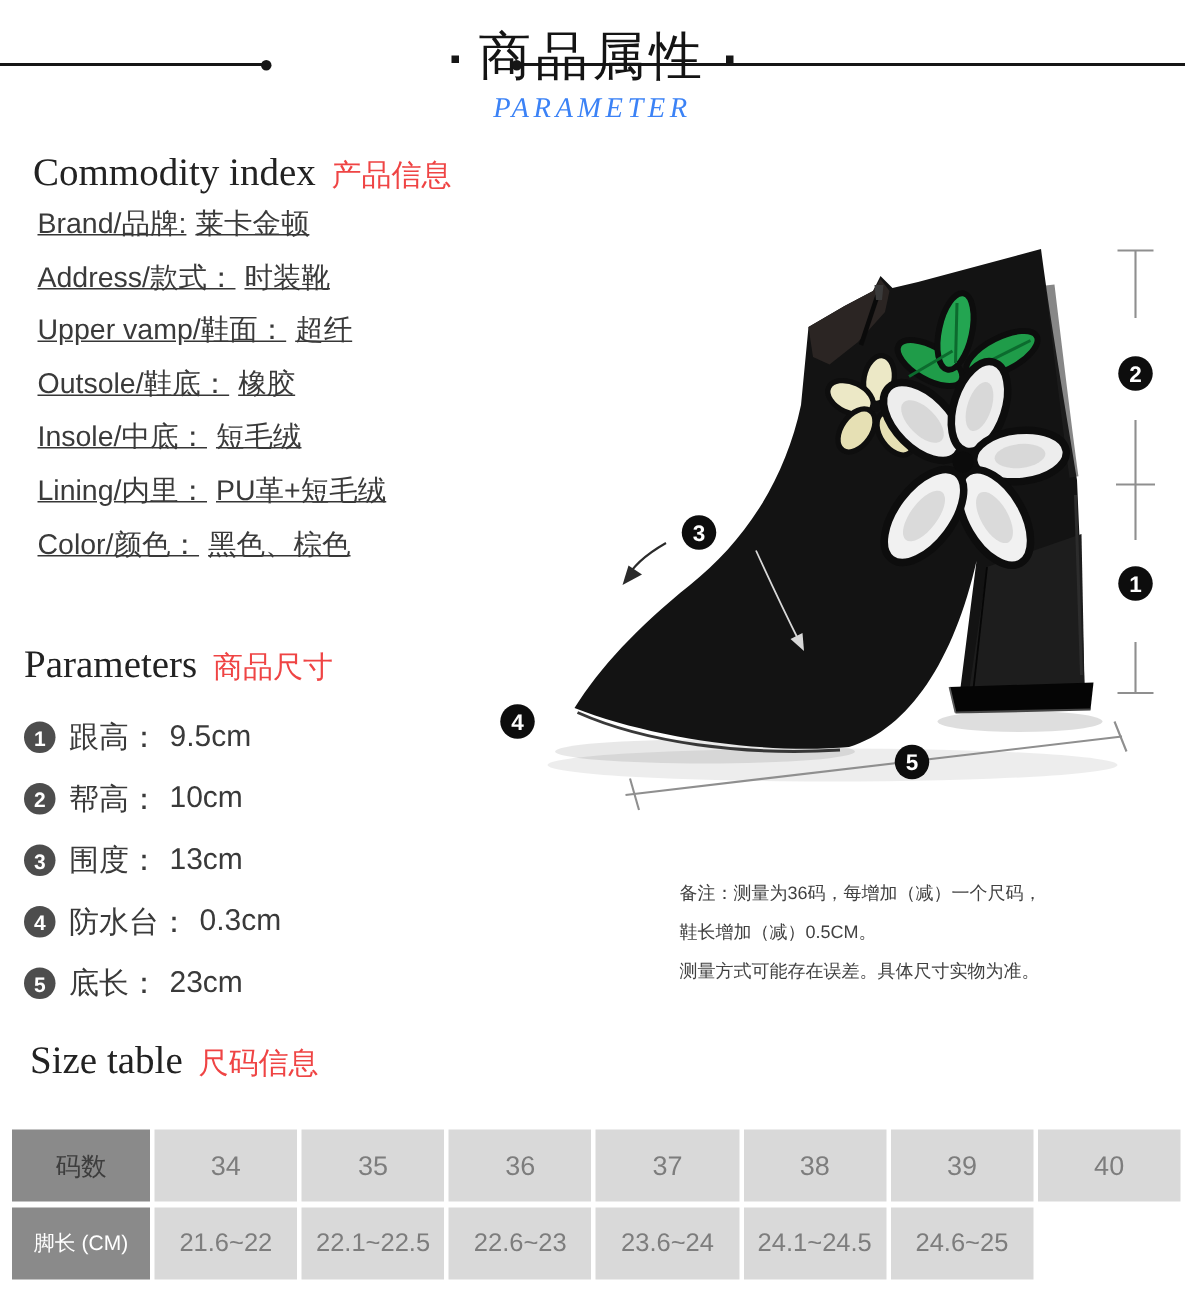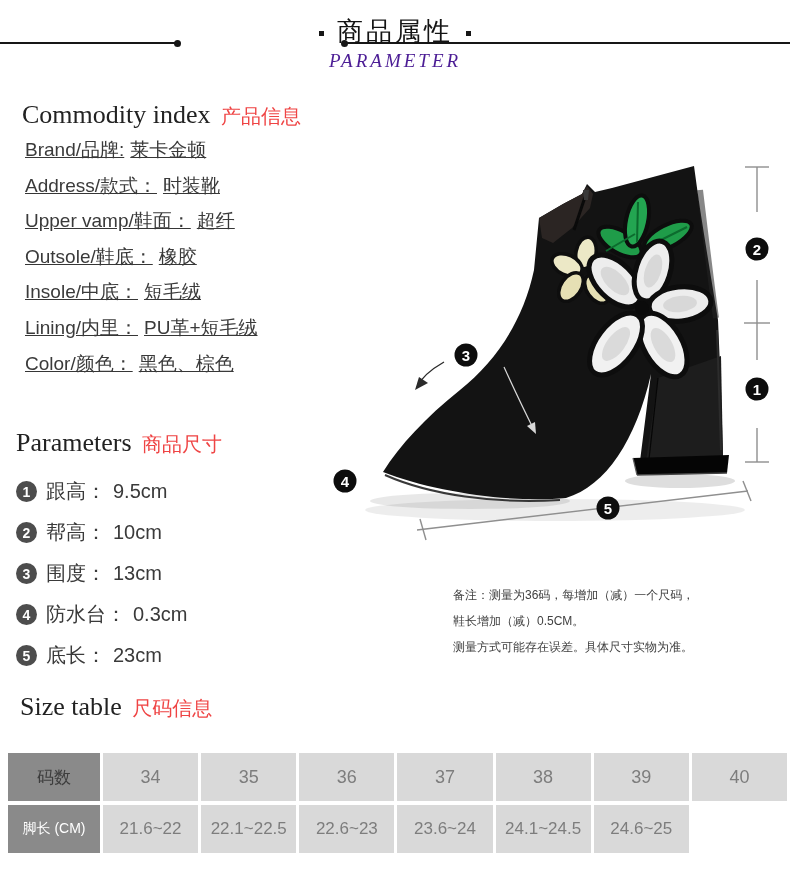--- a/index.html
+++ b/index.html
@@ -18,23 +18,23 @@
   
   .hdr-rule{position:absolute;height:0;border-top:2px solid #161616;}
   .hdr-rule.left{left:0;top:42px;width:175px;}
   .hdr-rule.right{left:346px;top:42px;width:444px;}
   .hdr-dot{position:absolute;width:7px;height:7px;border-radius:50%;background:#161616;}
   .hdr-dot.left{left:174px;top:40px;}
   .hdr-dot.right{left:341px;top:40px;}
   .hdr{position:absolute;left:0;top:14px;width:790px;text-align:center;}
   .hdr-title-row{display:flex;align-items:center;justify-content:center;gap:13px;}
   .hdr-sq{width:5px;height:5px;background:#161616;display:inline-block;margin-top:4px;}
-  .hdr-title{font-size:26px;letter-spacing:3px;color:#141414;font-weight:500;text-align:right;}
+  .hdr-title{font-size:35px;letter-spacing:3px;color:#141414;font-weight:500;text-align:right;}
   .hdr-sub{margin-top:1px;font-family:"Liberation Serif","DejaVu Serif",serif;font-style:italic;
-           font-size:19px;letter-spacing:3px;color:#4c1d95;}
+           font-size:19px;letter-spacing:3px;color:#3b82f6;}
   
   .sec-title{white-space:nowrap;}
   .sec-title .en{font-family:"Liberation Serif","DejaVu Serif",serif;font-size:26px;color:#222;}
   .sec-title .cn{font-size:20px;color:#ef4444;margin-left:6px;}
   
   .commodity{position:absolute;left:22px;top:100px;}
   .attr-list{margin-top:2px;padding-left:3px;text-decoration:underline;}
   .attr-row{font-size:19px;line-height:35.6px;color:#3a3a3a;}
   .attr-row .val{margin-left:6px;}
   

